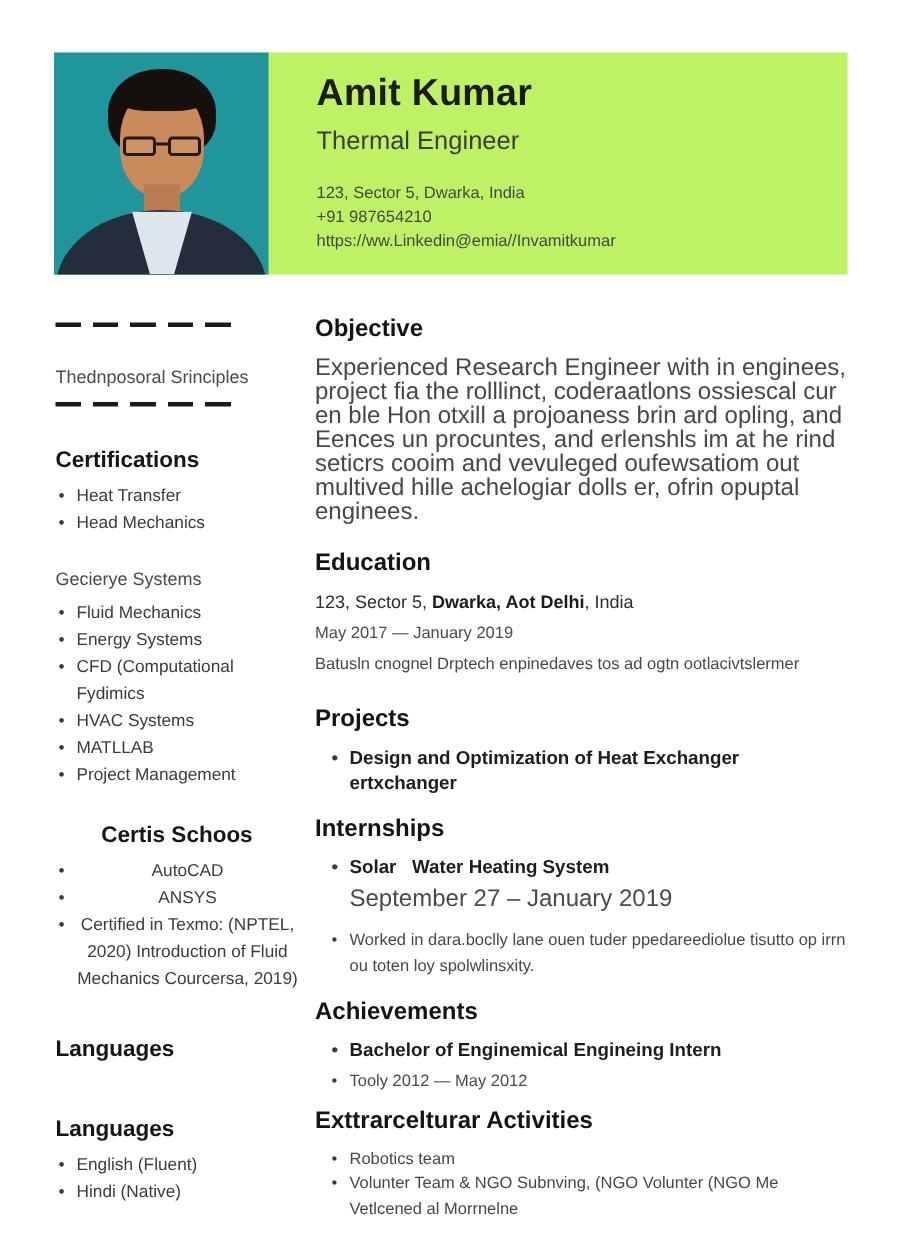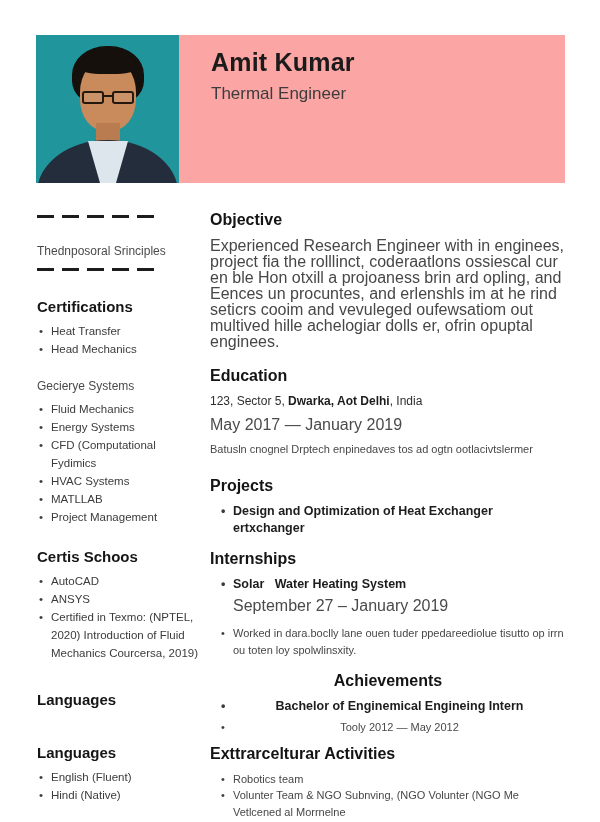--- a/index.html
+++ b/index.html
@@ -10,21 +10,21 @@
     font-family:"Liberation Sans", sans-serif;
     color:#3f3f3f;
     position:relative;
     overflow:hidden;
   }
 
   
   .header-block {
     position:absolute; left:36px; top:35px;
     width:529px; height:148px;
-    background:#fca5a5;
+    background:#bef264;
     display:flex;
   }
   .photo {
     width:143px; height:148px; flex:none;
     background:#20969c;
     position:relative; overflow:hidden;
   }
   .p-hair  { position:absolute; left:36px; top:11px; width:72px; height:60px; background:#15100c; border-radius:48% 48% 42% 42%; }
   .p-face  { position:absolute; left:44px; top:24px; width:56px; height:72px; background:#c98a5c; border-radius:46% 46% 44% 44%; }
   .p-fringe{ position:absolute; left:41px; top:15px; width:62px; height:24px; background:#15100c; border-radius:50% 50% 35% 35%; }
@@ -60,36 +60,36 @@
   .sb-list li::before, .m-list li::before {
     content:"•"; position:absolute; left:2px; top:0; color:#3b3b3b;
   }
   .sb-list { margin-top:7px; }
 
   .sb-skills { margin-top:6px; }
   .sb-skills .sb-label { margin-top:24px; }
   .sb-skills .dash-divider.second { margin-top:8px; }
   .sb-certifications { margin-top:27px; }
   .sb-group-label { font-size:12px; color:#4a4a4a; margin-top:21px; }
-  .sb-certis { margin-top:22px; }
+  .sb-certis { margin-top:22px;text-align:center; }
   .sb-lang-empty { margin-top:29px; }
   .sb-languages { margin-top:36px; }
 
   
   .m-h { font-size:16px; font-weight:700; color:#141414; }
   .m-body { font-size:16px; line-height:16px; color:#474747; margin-top:9px; }
   .m-objective { margin-top:6px; }
   .m-education { margin-top:17px; }
   .edu-line1 { font-size:12px; color:#2e2e2e; margin-top:9px; }
   .edu-line1 strong { color:#1c1c1c; }
-  .edu-dates { font-size:16px; color:#4a4a4a; margin-top:8px; }
+  .edu-dates { font-size:11px; color:#4a4a4a; margin-top:8px; }
   .edu-detail { font-size:11px; color:#474747; margin-top:9px; }
   .m-projects { margin-top:22px; }
   .m-internships { margin-top:13px; }
-  .m-achievements { margin-top:14px;text-align:center; }
+  .m-achievements { margin-top:14px; }
   .m-extra { margin-top:9px; }
   .m-list { margin-top:8px; margin-left:9px; }
   .m-list li { font-size:11px; line-height:16.5px; color:#474747; padding-left:14px; }
   .m-list li.title-item {
     font-size:12.5px; line-height:17px; font-weight:700; color:#1d1d1d;
     white-space:pre-wrap; margin-bottom:4px;
   }
   .m-list li.date-item { color:#4a4a4a; }
   .date-sub { font-size:16px; color:#4a4a4a; margin:2px 0 10px 23px; }
 </style>
@@ -106,20 +106,25 @@
         <div class="p-lens right"></div>
         <div class="p-bridge"></div>
     </div>
     <div class="p-neck"></div>
     <div class="p-shoulders"></div>
     <div class="p-shirt"></div>
   </div>
   <div class="header-text">
     <div class="name">Amit Kumar</div>
     <div class="job-title">Thermal Engineer</div>
+    <div class="contact">
+      <div>123, Sector 5, Dwarka, India</div>
+      <div>+91 987654210</div>
+      <div>https://ww.Linkedin@emia//Invamitkumar</div>
+    </div>
   </div>
 </div>
 
 <div class="sidebar">
 
   <div class="sb-skills">
     <div class="dash-divider"></div>
     <div class="sb-label">Thednposoral Srinciples</div>
     <div class="dash-divider second"></div>
   </div>

